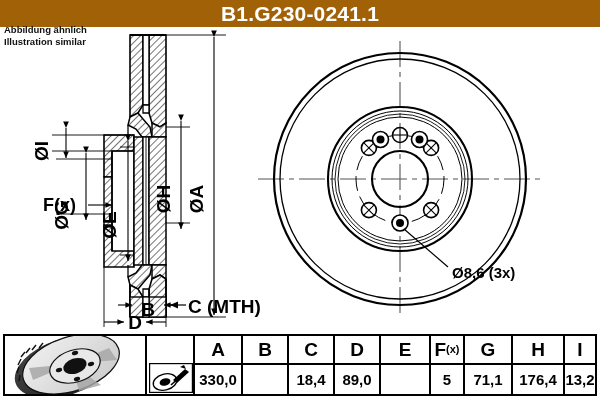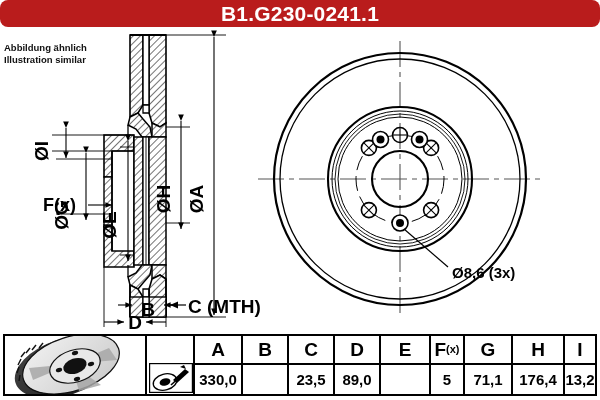--- a/index.html
+++ b/index.html
@@ -19,21 +19,21 @@
     gap:26px;
     box-sizing:border-box;
   }
   .header .code{
     color:#ffffff;font-size:21px;font-weight:bold;letter-spacing:.2px;
     line-height:1;white-space:nowrap;
   }
 
   
   .note{
-    position:absolute;left:4px;top:42px;
+    position:absolute;left:4px;top:24px;
     font-size:9.5px;font-weight:bold;line-height:11.5px;
     color:#111;white-space:nowrap;
   }
 
   
   .drawing{position:absolute;left:0;top:27px;width:600px;height:303px;}
   .drawing svg{display:block;}
 
   
   .table-wrap{
@@ -75,21 +75,21 @@
   }
   .w-a{width:48px}.w-b{width:46px}.w-c{width:46px}.w-d{width:46px}
   .w-e{width:50px}.w-f{width:34px}.w-g{width:48px}.w-h{width:52px}
   .w-i{width:auto;flex:1 1 auto}
 </style>
 </head>
 <body>
 
 <div id="root">
 
-  <div class="header" style="background: #b91c1c; border-radius: 8px;">
+  <div class="header" style="background: #a16207;">
     <span class="code" style="color: rgb(255, 255, 255);">B1.G230-0241.1</span>
   </div>
 
   <div class="note">
     <div>Abbildung ähnlich</div>
     <div>Illustration similar</div>
   </div>
 
   <div class="drawing">
     <svg width="600" height="303" viewBox="0 0 600 303">
@@ -376,21 +376,21 @@
       </div>
       <div class="col w-b">
         <div class="hd">
             <span>B</span>
           </div>
       </div>
       <div class="col w-c">
         <div class="hd">
             <span>C</span>
           </div>
-        <div class="vl">23,5</div>
+        <div class="vl">18,4</div>
       </div>
       <div class="col w-d">
         <div class="hd">
             <span>D</span>
           </div>
         <div class="vl">89,0</div>
       </div>
       <div class="col w-e">
         <div class="hd">
             <span>E</span>

